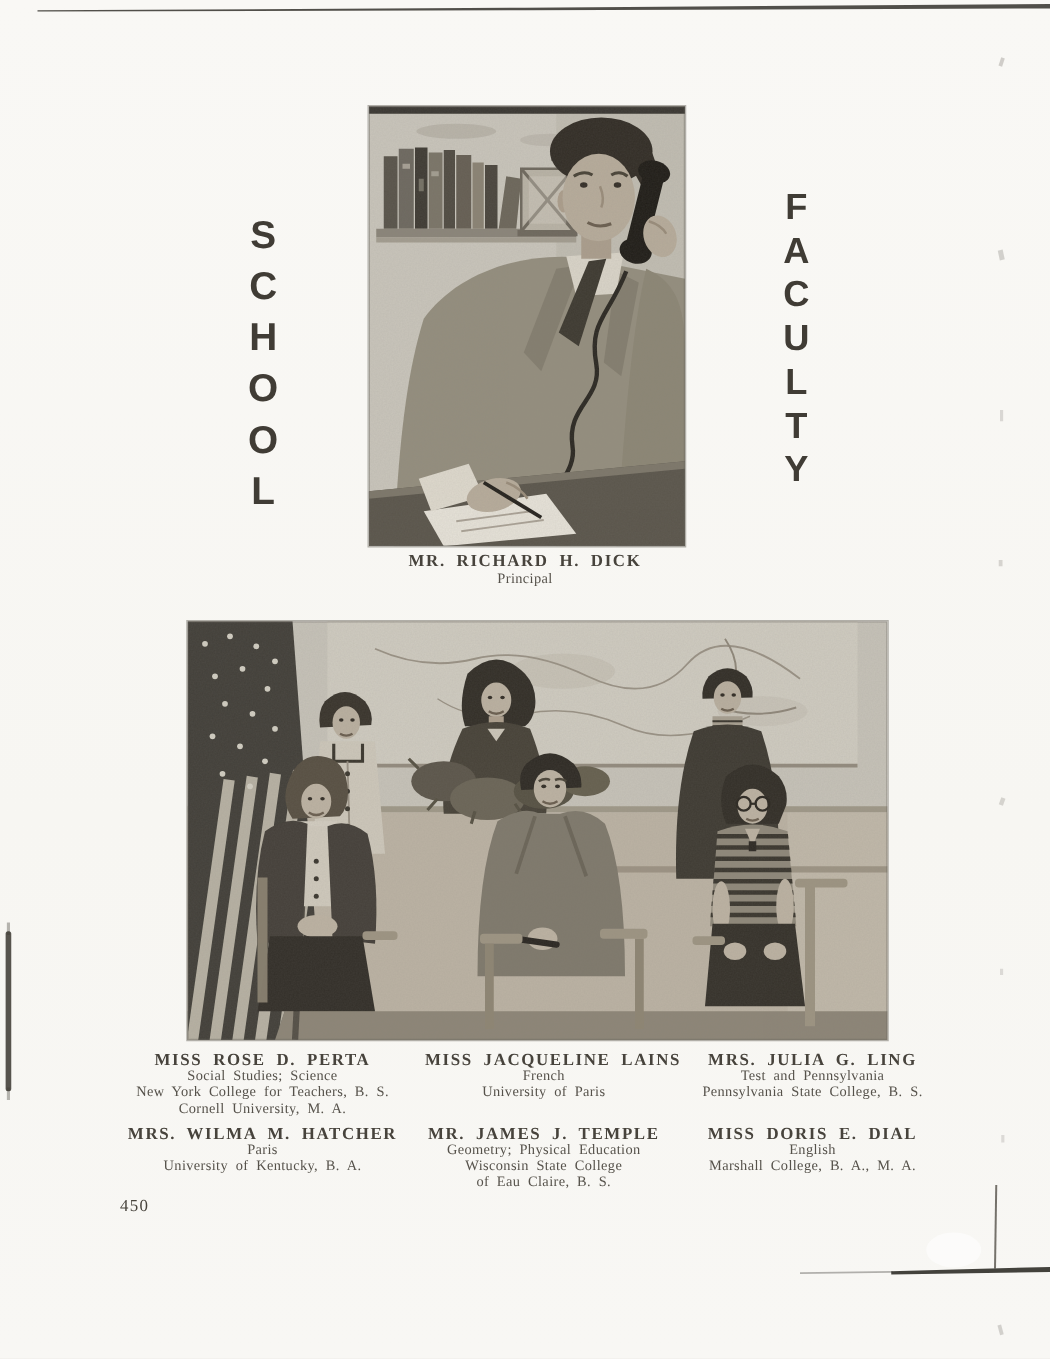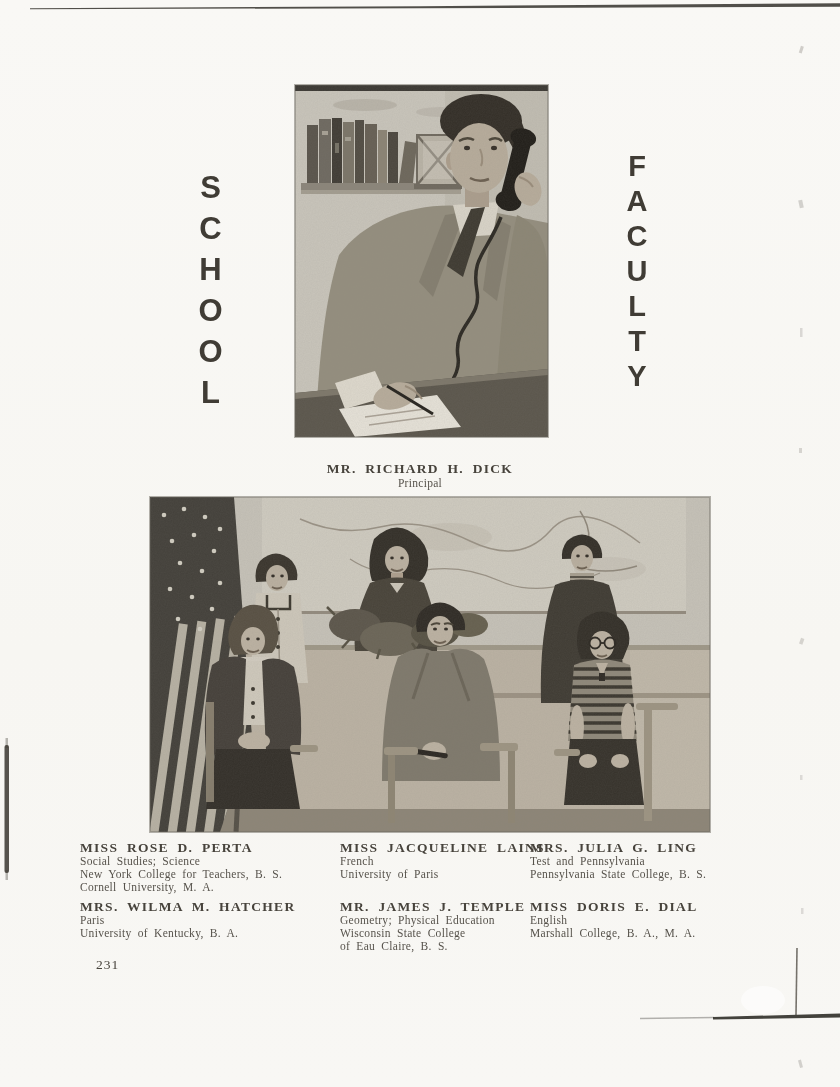--- a/index.html
+++ b/index.html
@@ -15,34 +15,34 @@
     user-select:none;
   }
   .side-title.school{left:192px;top:170px;font-size:31px;letter-spacing:6px;}
   .side-title.faculty{left:620px;top:150px;font-size:29px;letter-spacing:3px;}
   
   .photo{position:absolute;outline:1px solid rgba(90,86,78,.45);}
   .photo svg{display:block;}
   .photo-principal{left:295px;top:85px;width:253px;height:352px;}
   .photo-group{left:150px;top:497px;width:560px;height:335px;}
   
-  .caption{position:absolute;text-align:center;color:#4d4942;margin-top:20px;}
+  .caption{position:absolute;text-align:center;color:#4d4942;}
   .cap-name{
     font-size:13.5px;font-weight:700;letter-spacing:1.3px;word-spacing:4px;
     color:#47433c;line-height:15px;white-space:nowrap;
   }
   .cap-line{
     font-size:11.5px;font-weight:400;letter-spacing:.3px;word-spacing:3px;
     color:#56524b;line-height:13px;white-space:nowrap;
   }
   .caption-principal{left:270px;top:441px;width:300px;}
   .caption-principal .cap-line{margin-top:1px;}
   
   .directory{position:absolute;left:80px;top:840px;width:690px;display:flex;}
-  .dir-col{text-align:left;}
+  .dir-col{text-align:center;}
   .dir-col.c1{width:260px;}
   .dir-col.c2{width:190px;}
   .dir-col.c3{width:240px;}
   .entry-first{height:59px;}
   .page-number{
     position:absolute;left:96px;top:957px;font-size:13.5px;letter-spacing:1px;
     color:#47433c;
   }
   .artifacts{position:absolute;left:0;top:0;width:840px;height:1087px;pointer-events:none;}
 </style>
@@ -376,15 +376,15 @@
         <div class="cap-line">Pennsylvania State College, B. S.</div>
       </div>
       <div class="entry">
         <div class="cap-name">MISS DORIS E. DIAL</div>
         <div class="cap-line">English</div>
         <div class="cap-line">Marshall College, B. A., M. A.</div>
       </div>
     </div>
   </div>
 
-  <div class="page-number">231</div>
+  <div class="page-number">450</div>
 
 </div>
 
 </body></html>

